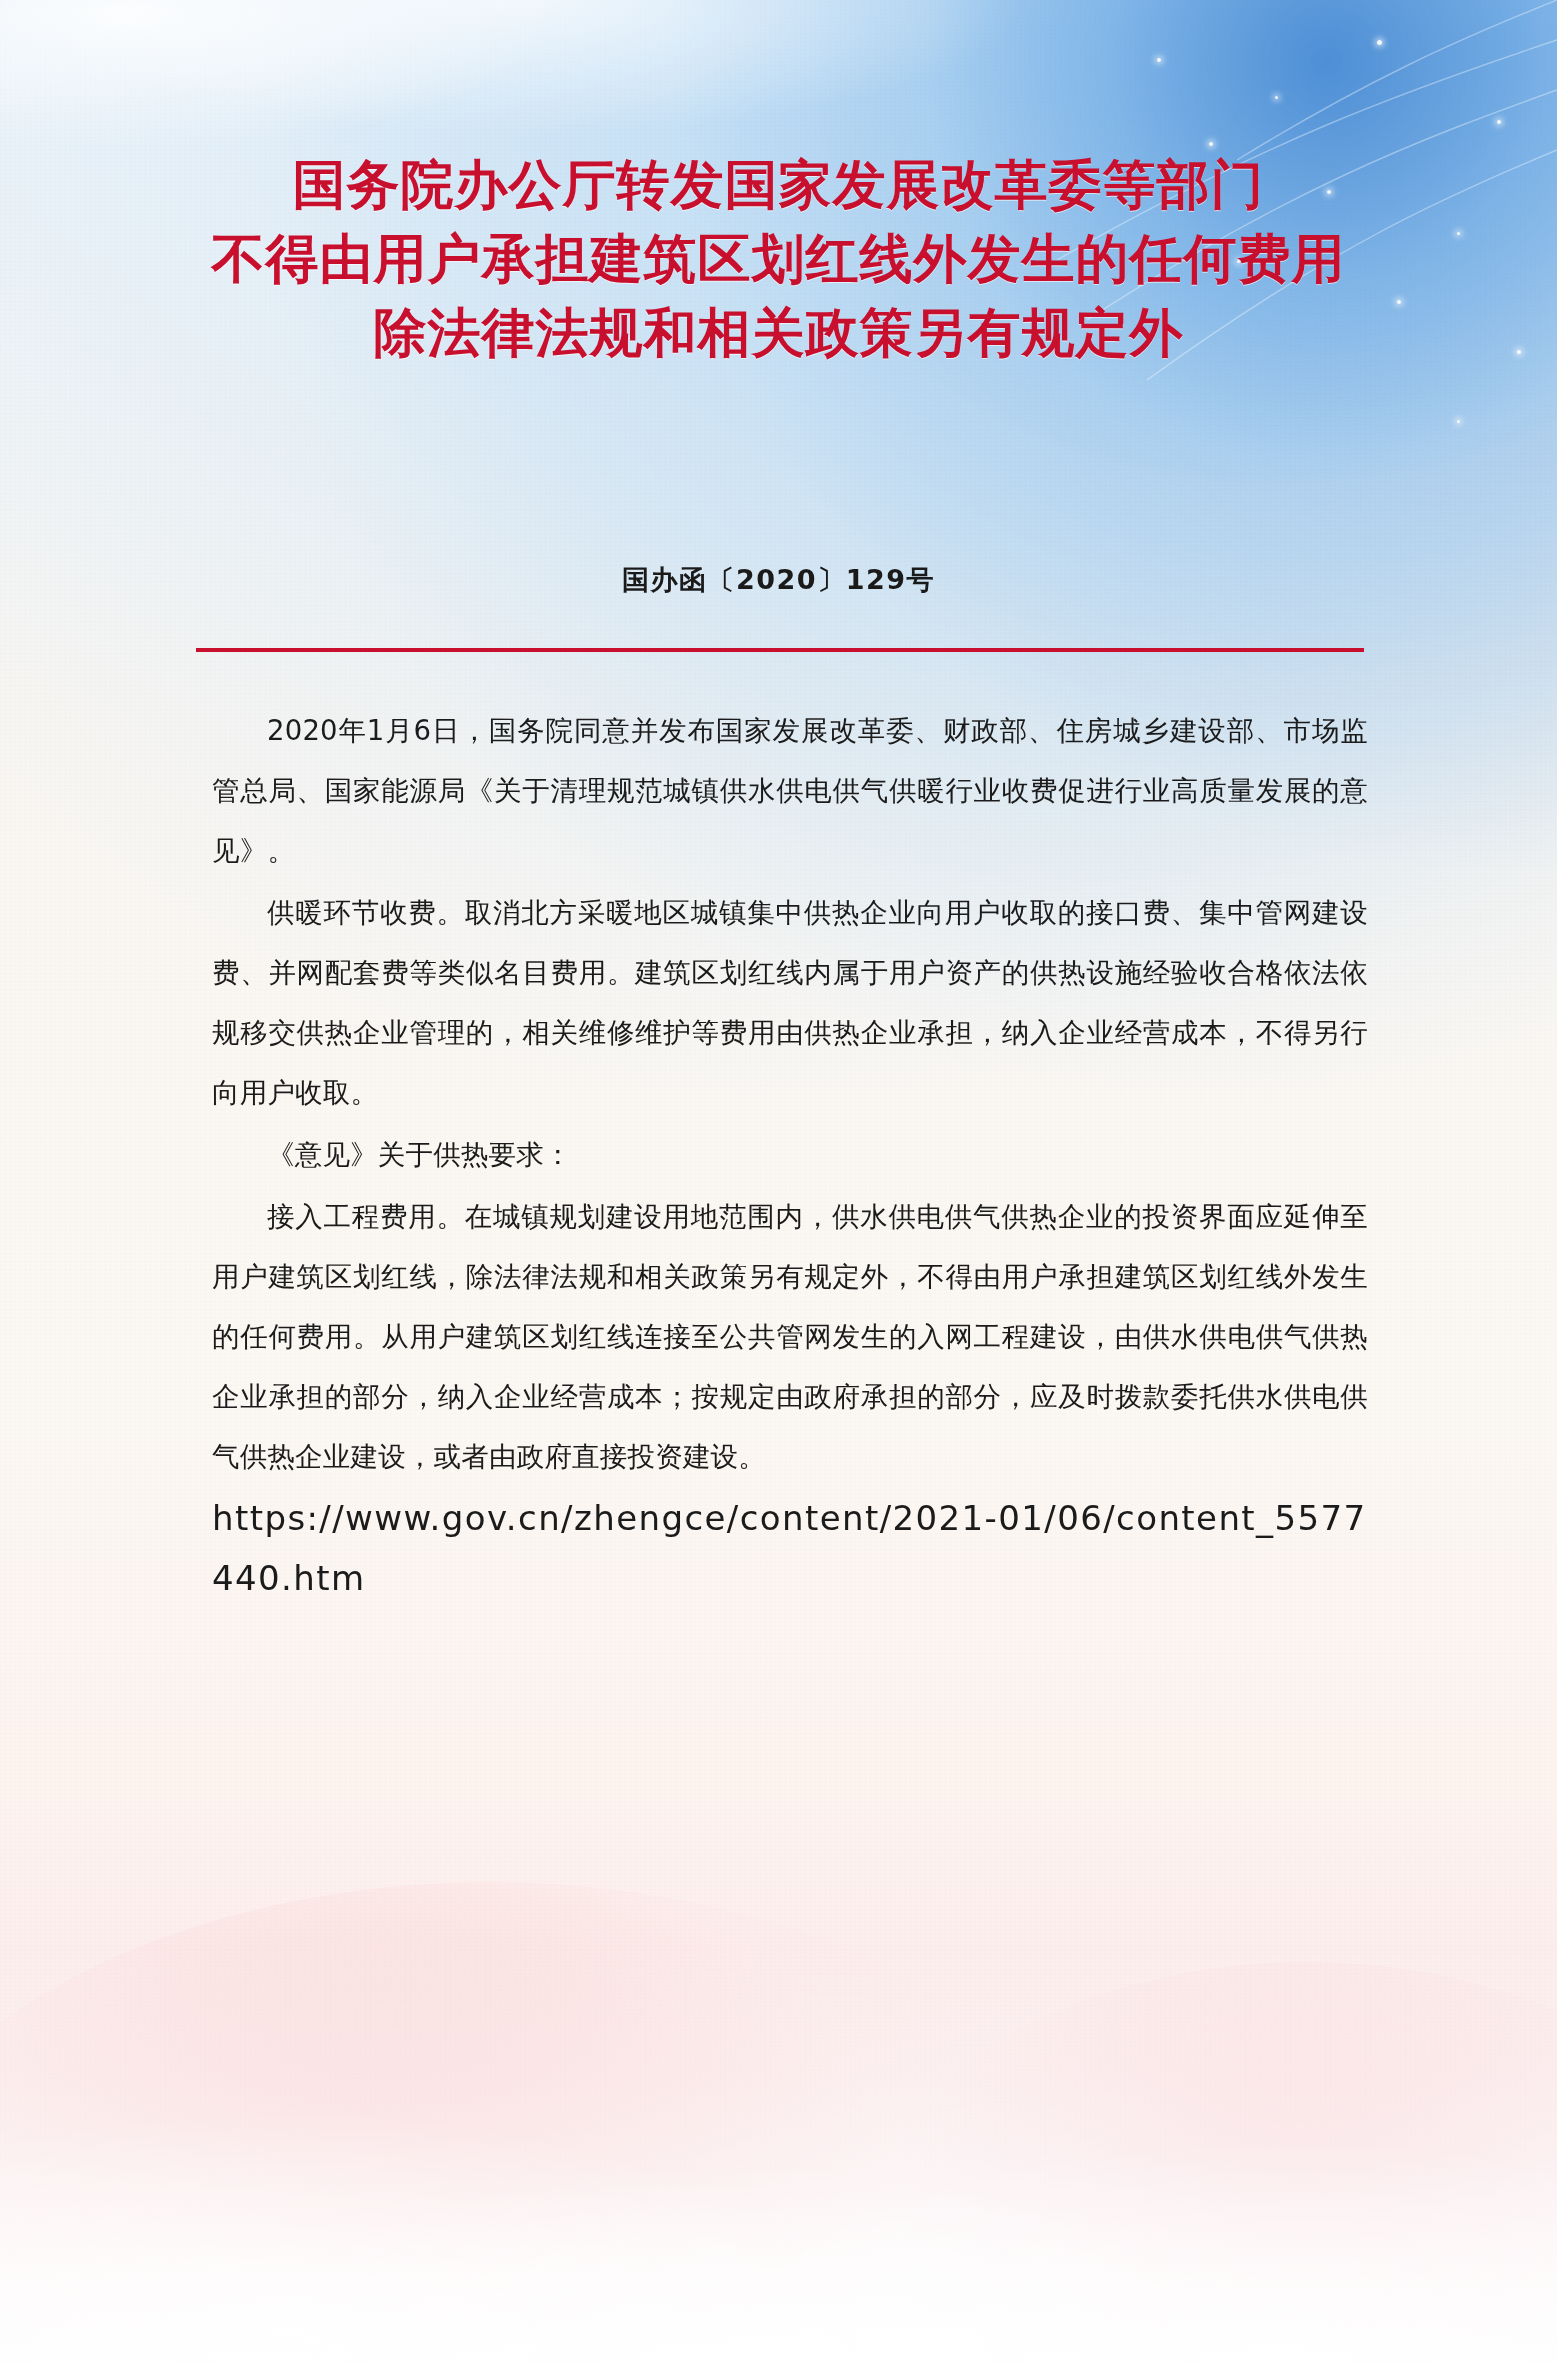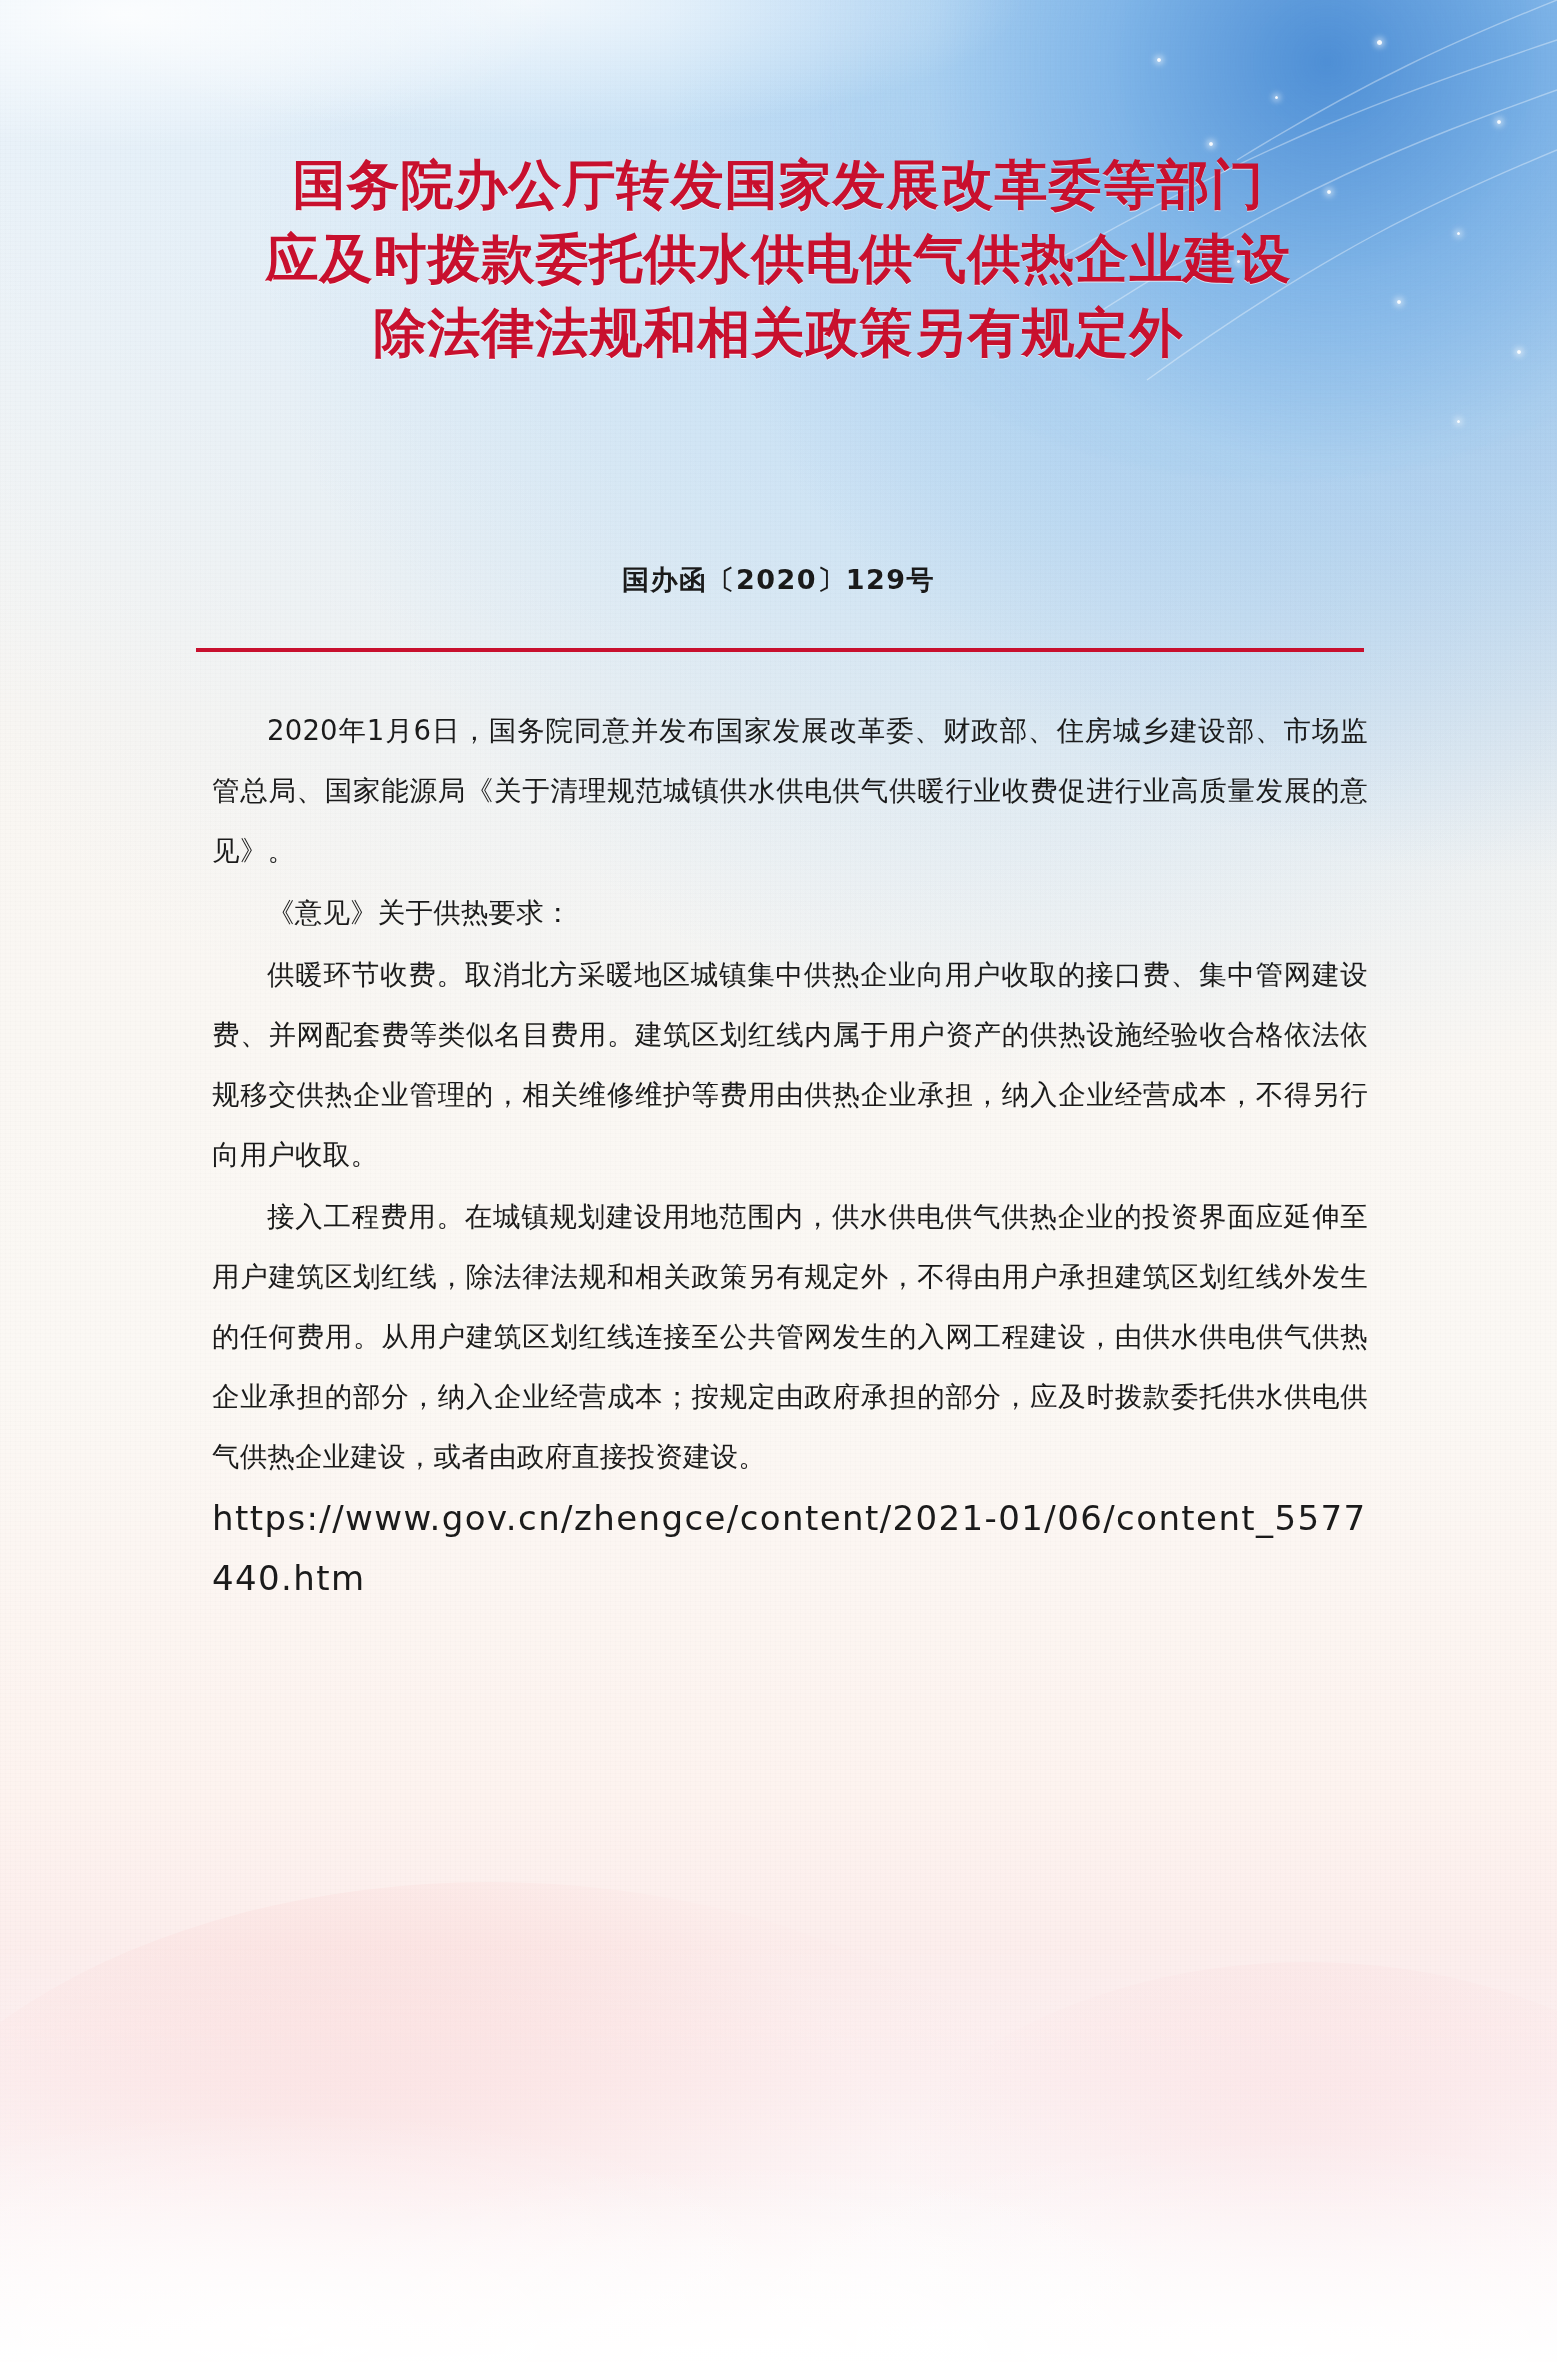--- a/index.html
+++ b/index.html
@@ -201,30 +201,30 @@
     <span class="spark" style="top:120px; left:640px;"></span>
     <span class="spark" style="top:260px; left:380px; width:3px; height:3px;"></span>
     <span class="spark" style="top:350px; left:660px;"></span>
     <span class="spark" style="top:420px; left:600px; width:3px; height:3px;"></span>
   </div>
 
   <div class="content">
 
     <div class="title-block">
       <div class="title-line">国务院办公厅转发国家发展改革委等部门</div>
-      <div class="title-line">应及时拨款委托供水供电供气供热企业建设</div>
+      <div class="title-line">不得由用户承担建筑区划红线外发生的任何费用</div>
       <div class="title-line">除法律法规和相关政策另有规定外</div>
     </div>
 
     <div class="doc-number">国办函〔2020〕129号</div>
 
     <div class="divider"></div>
 
     <div class="body-text">
       <p class="para">2020年1月6日，国务院同意并发布国家发展改革委、财政部、住房城乡建设部、市场监管总局、国家能源局《关于清理规范城镇供水供电供气供暖行业收费促进行业高质量发展的意见》。</p>
+      <p class="para">供暖环节收费。取消北方采暖地区城镇集中供热企业向用户收取的接口费、集中管网建设费、并网配套费等类似名目费用。建筑区划红线内属于用户资产的供热设施经验收合格依法依规移交供热企业管理的，相关维修维护等费用由供热企业承担，纳入企业经营成本，不得另行向用户收取。</p>
       <p class="para">《意见》关于供热要求：</p>
-      <p class="para">供暖环节收费。取消北方采暖地区城镇集中供热企业向用户收取的接口费、集中管网建设费、并网配套费等类似名目费用。建筑区划红线内属于用户资产的供热设施经验收合格依法依规移交供热企业管理的，相关维修维护等费用由供热企业承担，纳入企业经营成本，不得另行向用户收取。</p>
       <p class="para">接入工程费用。在城镇规划建设用地范围内，供水供电供气供热企业的投资界面应延伸至用户建筑区划红线，除法律法规和相关政策另有规定外，不得由用户承担建筑区划红线外发生的任何费用。从用户建筑区划红线连接至公共管网发生的入网工程建设，由供水供电供气供热企业承担的部分，纳入企业经营成本；按规定由政府承担的部分，应及时拨款委托供水供电供气供热企业建设，或者由政府直接投资建设。</p>
       <p class="para url-line">https://www.gov.cn/zhengce/content/2021-01/06/content_5577440.htm</p>
     </div>
 
   </div>
 </div>
 
 </body></html>

